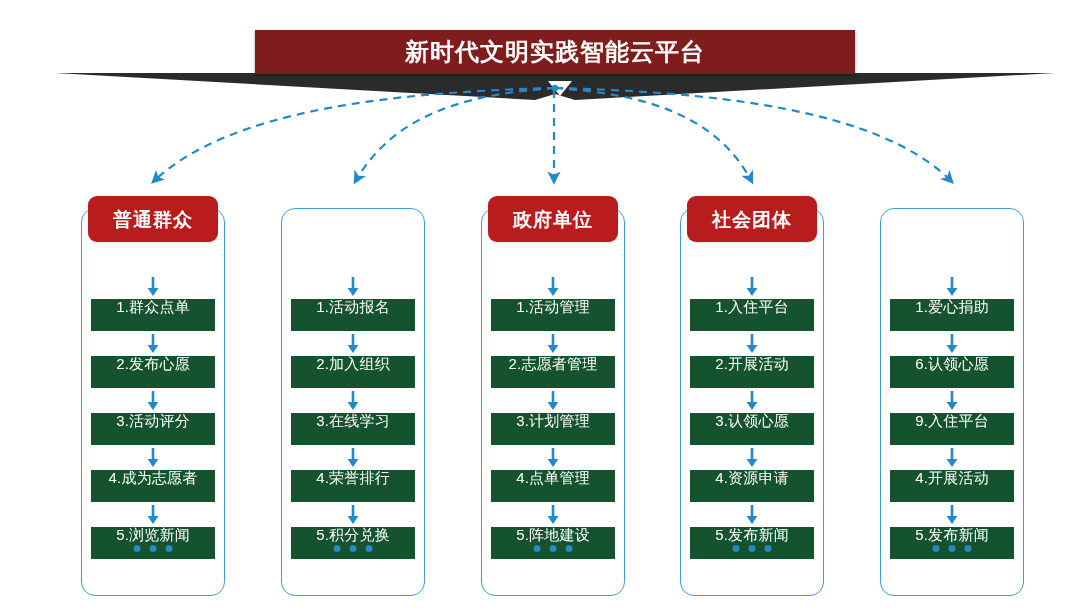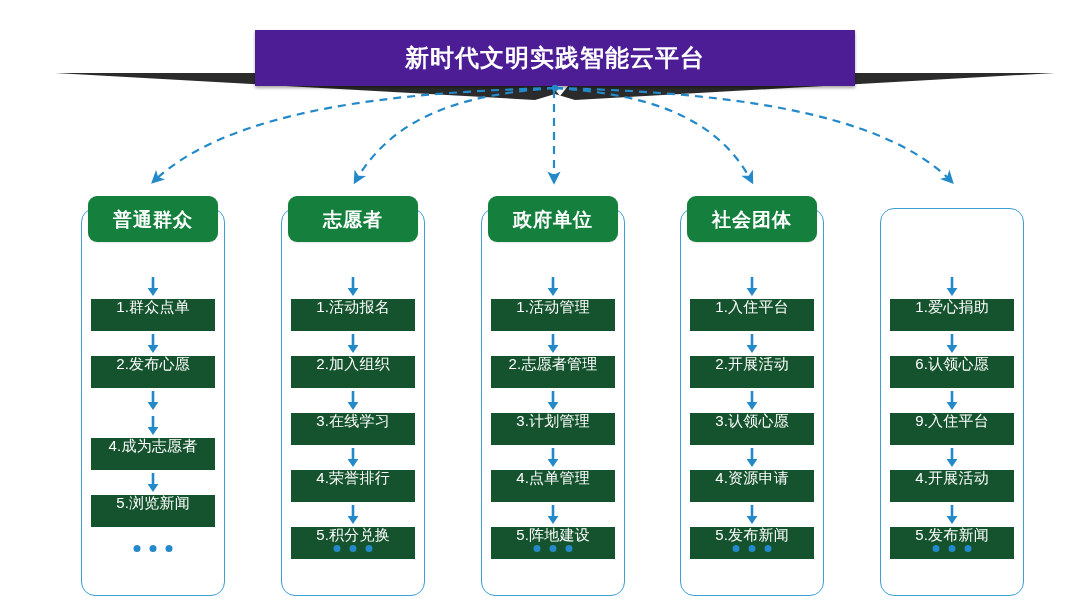--- a/index.html
+++ b/index.html
@@ -8,22 +8,22 @@
     background:#ffffff;
     font-family:"Liberation Sans","DejaVu Sans",sans-serif;
     overflow:hidden;
     position:relative;
   }
   #stage{position:absolute;left:0;top:0;width:1080px;height:611px;}
 
   
   #banner-wrap{position:absolute;left:255px;top:30px;width:600px;height:44px;}
   #banner{
-    position:absolute;left:0;top:0;width:600px;height:56px;
-    background:#4c1d95;
+    position:absolute;left:0;top:0;width:600px;height:44px;
+    background:#7f1d1d;
     box-shadow:0 2px 3px rgba(0,0,0,.35);
     display:flex;align-items:center;justify-content:center;
   }
   #banner-title{
     color:#ffffff;font-size:24px;font-weight:bold;letter-spacing:1px;
     line-height:1;white-space:nowrap;
   }
   #banner-tail{position:absolute;left:-200px;top:43px;width:1000px;height:28px;}
 
   
@@ -31,21 +31,21 @@
 
   
   .column{position:absolute;top:208px;width:160px;height:388px;}
   .col-frame{
     position:absolute;left:8px;top:0;width:144px;height:388px;
     border:1.6px solid #3d9fd4;border-radius:14px;background:transparent;
     box-sizing:border-box;
   }
   .col-header{
     position:absolute;left:50%;transform:translateX(-50%);top:-12px;
-    width:130px;height:46px;background:#15803d;border-radius:9px;
+    width:130px;height:46px;background:#b91c1c;border-radius:9px;
     display:flex;align-items:center;justify-content:center;
     box-shadow:0 1px 2px rgba(0,0,0,.10);
   }
   .col-header-label{
     color:#ffffff;font-size:19px;font-weight:bold;letter-spacing:1px;
     white-space:nowrap;line-height:1;
   }
   .items{position:absolute;left:50%;transform:translateX(-50%);top:66px;width:124px;}
   .item{
     width:124px;height:32px;background:#14532d;
@@ -123,20 +123,23 @@
         </div>
         <div class="item">
           <span class="item-label">2.发布心愿</span>
         </div>
         <div class="down-arrow">
           <svg width="14" height="20" viewBox="0 0 14 20">
             <path d="M7 0 L7 12" stroke="#2389c8" stroke-width="2.6" fill="none"></path>
             <path d="M1.6 11 L7 19 L12.4 11 Z" fill="#2389c8"></path>
           </svg>
         </div>
+        <div class="item">
+          <span class="item-label">3.活动评分</span>
+        </div>
         <div class="down-arrow">
           <svg width="14" height="20" viewBox="0 0 14 20">
             <path d="M7 0 L7 12" stroke="#2389c8" stroke-width="2.6" fill="none"></path>
             <path d="M1.6 11 L7 19 L12.4 11 Z" fill="#2389c8"></path>
           </svg>
         </div>
         <div class="item">
           <span class="item-label">4.成为志愿者</span>
         </div>
         <div class="down-arrow">
@@ -151,23 +154,20 @@
       </div>
     <div class="dots">
       <i class="dot"></i>
       <i class="dot"></i>
       <i class="dot"></i>
     </div>
   </div>
 
   <div class="column" style="left:273px">
     <div class="col-frame"></div>
-    <div class="col-header">
-      <span class="col-header-label">志愿者</span>
-    </div>
     <div class="items">
         <div class="down-arrow">
           <svg width="14" height="20" viewBox="0 0 14 20">
             <path d="M7 0 L7 12" stroke="#2389c8" stroke-width="2.6" fill="none"></path>
             <path d="M1.6 11 L7 19 L12.4 11 Z" fill="#2389c8"></path>
           </svg>
         </div>
         <div class="item">
           <span class="item-label">1.活动报名</span>
         </div>

